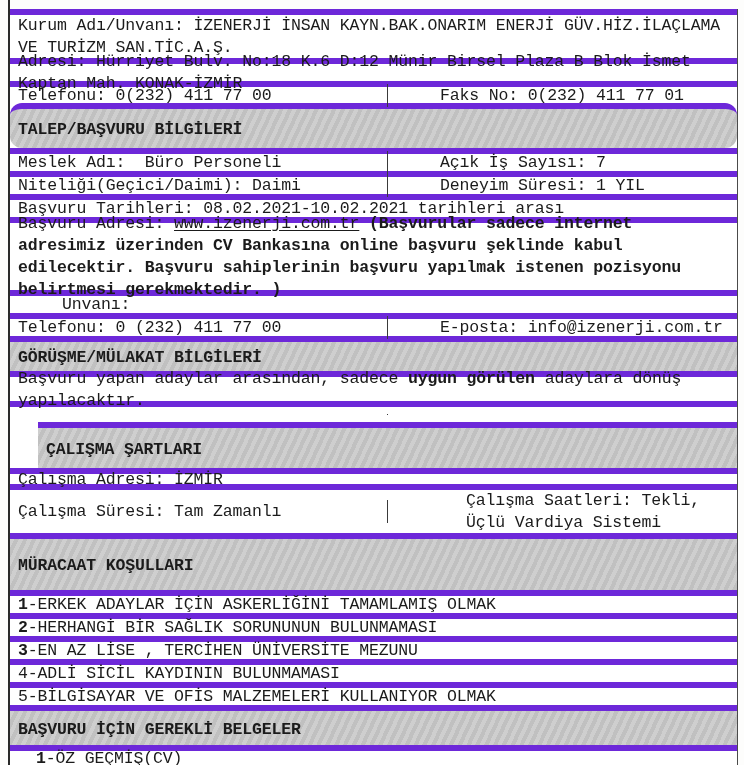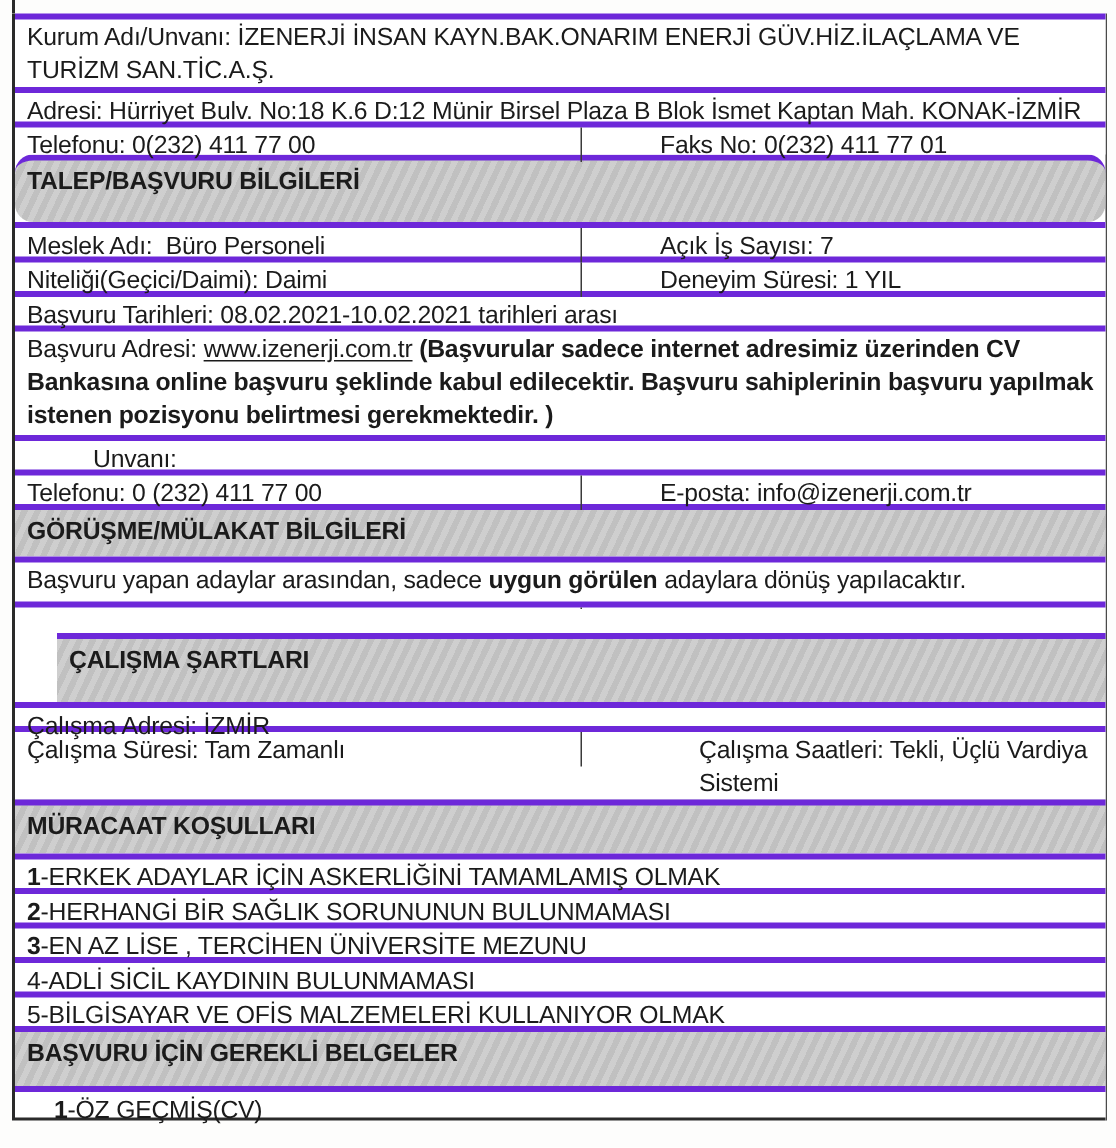--- a/index.html
+++ b/index.html
@@ -13,24 +13,25 @@
   }
   .sheet{position:absolute;left:8px;top:0;width:730px;}
   
   .top-sliver{height:9px;border-left:2px solid #2a2a2a;}
   .doc-table{
     border-left:2px solid #2a2a2a;
     border-right:1px solid #4a4a4a;
     background:#fff;
   }
   .row{
-    border-top:4px solid #6d28d9;
-    display:flex;align-items:flex-start;
+    border-top:6px solid #6d28d9;
+    display:flex;align-items:center;
     box-sizing:border-box;
     background:#fff;
+    font-family:Liberation Mono, monospace;
   }
   .row:last-child{border-bottom:2px solid #2b2b2b;padding-left:18px;}
   .cell{
     padding:1px 8px 0 8px;
     box-sizing:border-box;
     overflow:hidden;
   }
   .cell.left{width:378px;border-right:1px solid #3a3a3a;}
   .cell.right{flex:1;margin-left:44px;}
   .cell.full{width:100%;}
@@ -48,21 +49,21 @@
   .h-std{height:23px;}
   .h-telfaks{height:22px;}
   .h-talep{height:45px;border-radius:12px;}
   .h-adres{height:73px;}
   .h-gorusme{height:35px;}
   .h-gtext{height:30px;}
   .h-empty{height:21px;}
   .h-calisma{height:46px;margin-left:28px;}
   .h-cadres{height:16px;}
   .h-csure{height:49px;gap:26px;}
-  .h-muracaat{height:36px;}
+  .h-muracaat{height:57px;}
   .h-belge{height:40px;}
   .h-last{height:23px;}
 </style>
 </head>
 <body>
 
 <div class="sheet">
   <div class="top-sliver"></div>
 
   <div class="doc-table">

